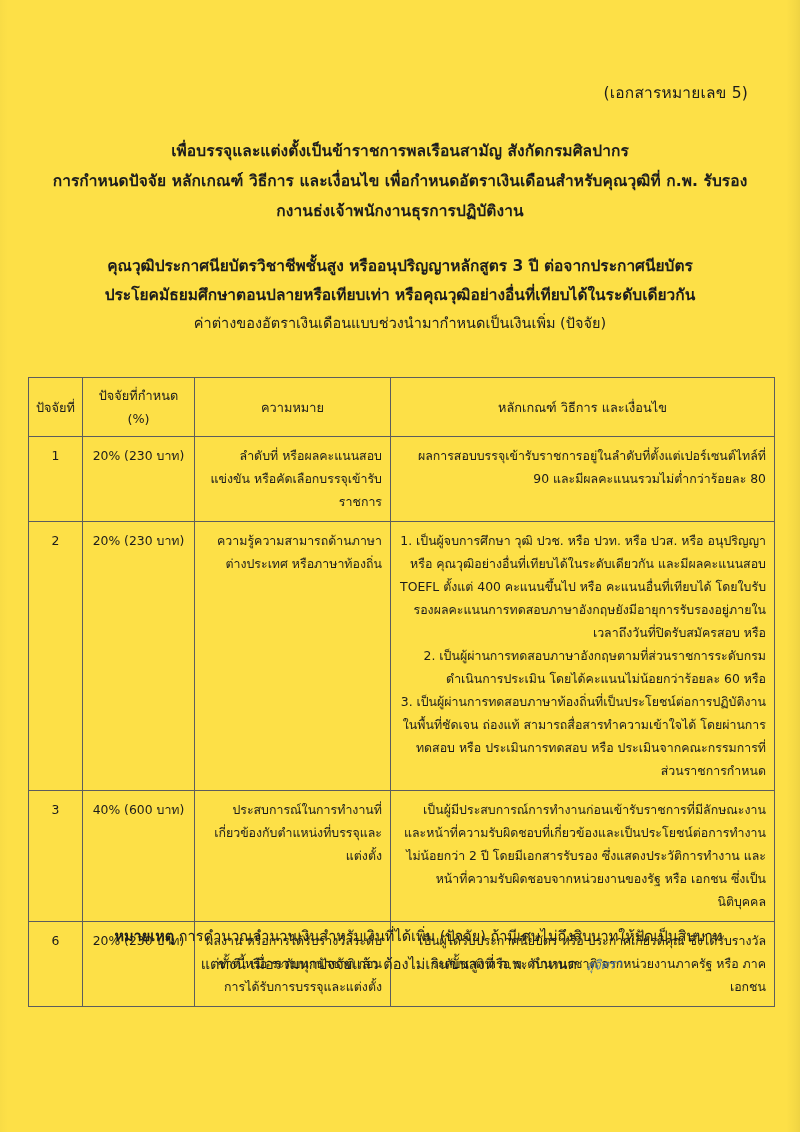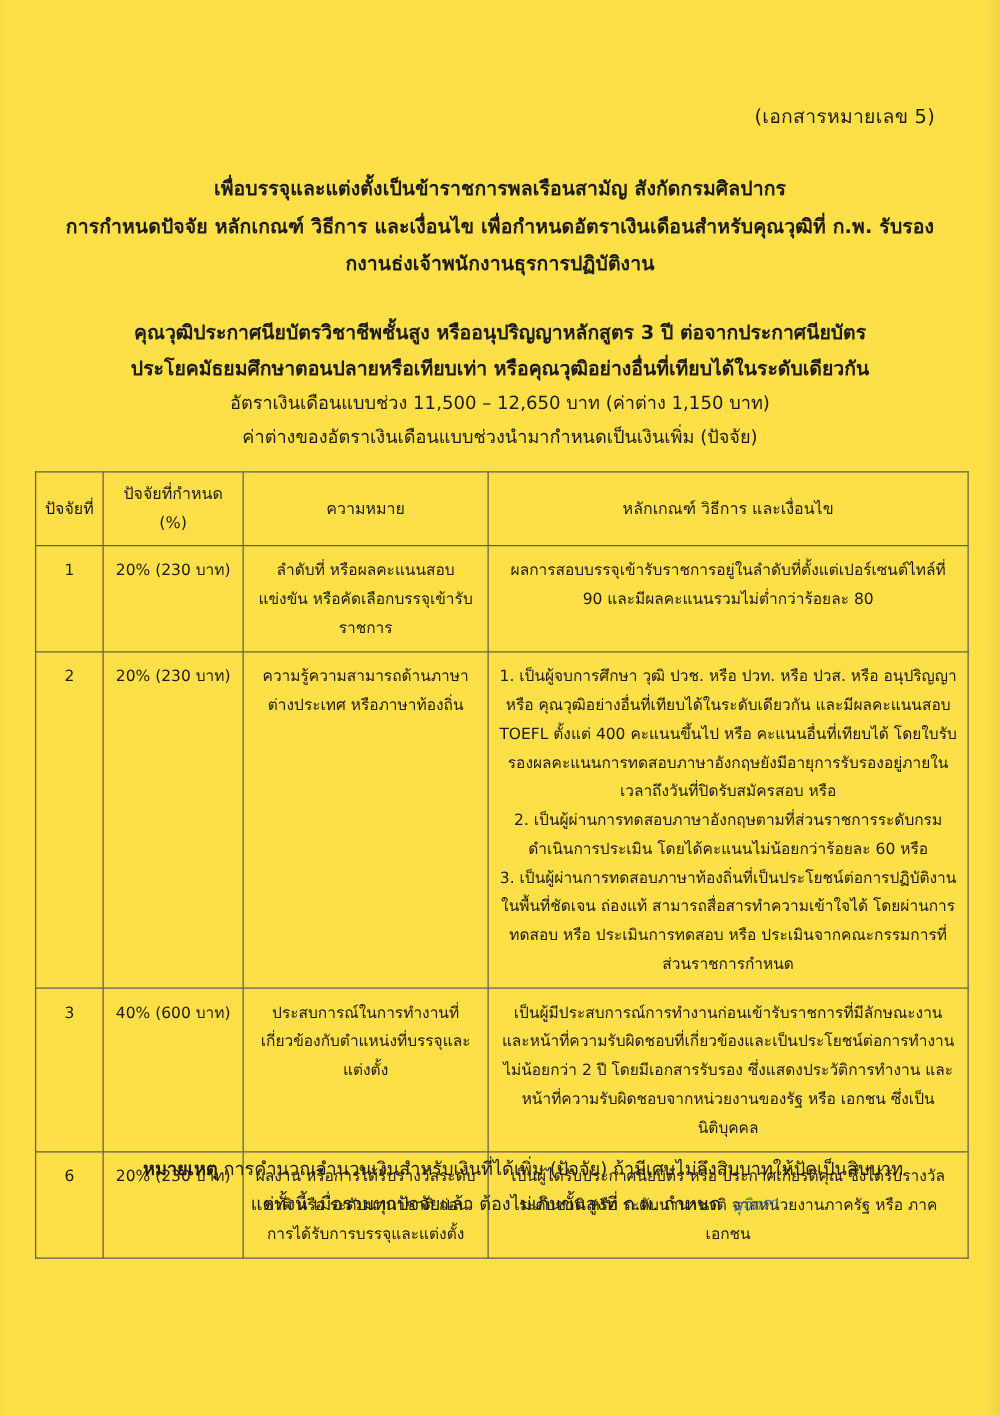--- a/index.html
+++ b/index.html
@@ -107,21 +107,21 @@
     font-size: 12.8px;
     height: 18px;
   }
   col.c-no      { width: 54px; }
   col.c-pct     { width: 112px; }
   col.c-meaning { width: 196px; }
   col.c-crit    { width: 384px; }
 
   td.col-no  { text-align: center; }
   td.col-pct { text-align: center; }
-  td.col-meaning, td.col-crit { text-align: center; }
+  td.col-meaning, td.col-crit { text-align: right; }
 
   .crit-item { display: block; }
 
   .note-block {
     position: absolute;
     top: 922px;
     left: 0;
     width: 800px;
     text-align: center;
   }
@@ -165,21 +165,20 @@
 
   <div class="title-block">
     <div class="title-line">เพื่อบรรจุและแต่งตั้งเป็นข้าราชการพลเรือนสามัญ สังกัดกรมศิลปากร</div>
     <div class="title-line">การกำหนดปัจจัย หลักเกณฑ์ วิธีการ และเงื่อนไข เพื่อกำหนดอัตราเงินเดือนสำหรับคุณวุฒิที่ ก.พ. รับรอง</div>
     <div class="title-line">กงานธ่งเจ้าพนักงานธุรการปฏิบัติงาน</div>
   </div>
 
   <div class="subtitle-block">
     <div class="subtitle-line">คุณวุฒิประกาศนียบัตรวิชาชีพชั้นสูง หรืออนุปริญญาหลักสูตร 3 ปี ต่อจากประกาศนียบัตร</div>
     <div class="subtitle-line">ประโยคมัธยมศึกษาตอนปลายหรือเทียบเท่า หรือคุณวุฒิอย่างอื่นที่เทียบได้ในระดับเดียวกัน</div>
-    <div class="rate-line">อัตราเงินเดือนแบบช่วง 11,500 – 12,650 บาท (ค่าต่าง 1,150 บาท)</div>
     <div class="rate-line">ค่าต่างของอัตราเงินเดือนแบบช่วงนำมากำหนดเป็นเงินเพิ่ม (ปัจจัย)</div>
   </div>
 
   <table class="factors">
     <colgroup>
       <col class="c-no">
       <col class="c-pct">
       <col class="c-meaning">
       <col class="c-crit">
     </colgroup>

